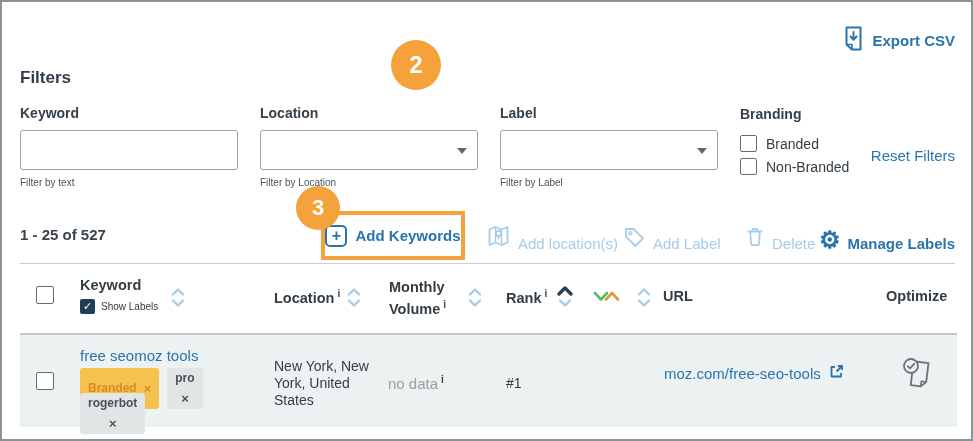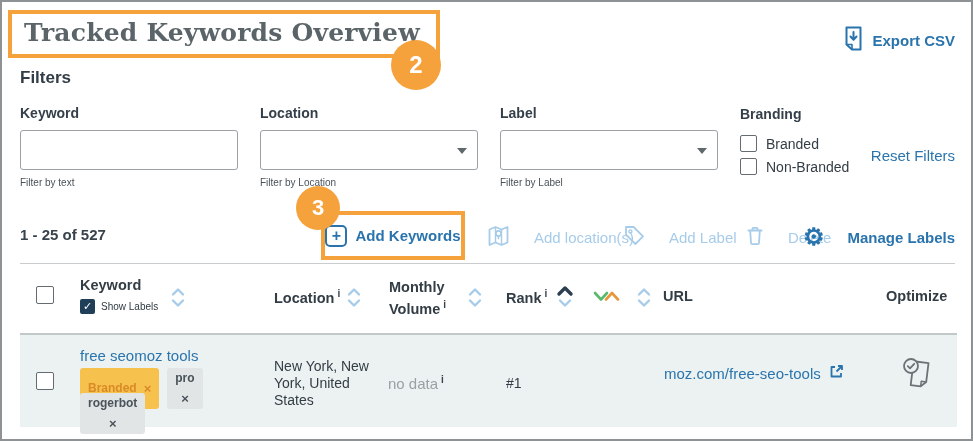--- a/index.html
+++ b/index.html
@@ -41,21 +41,21 @@
   .link { color:#2A74AD; font-size:15px; cursor:pointer; background:none; border:none; }
 
   
   .count { left:18px; top:224px; font-size:15px; font-weight:700; color:#39434c; }
   .kw-hl { left:319px; top:209px; width:144px; height:49px; border:4px solid #F5A23C;
     display:flex; align-items:center; justify-content:center; background:#fff; }
   .addkw { display:flex; align-items:center; gap:8px; background:none; border:none; cursor:pointer;
     color:#2A74AD; font-size:15px; font-weight:600; font-family:"Liberation Sans",sans-serif; }
   .plus-sq { width:22px; height:22px; border:2px solid #2A74AD; border-radius:5px;
     display:flex; align-items:center; justify-content:center; font-size:16px; font-weight:700; line-height:1; }
-  .titem { top:220px; display:flex; align-items:center; gap:23px; font-size:15px;
+  .titem { top:220px; display:flex; align-items:flex-end; gap:7px; font-size:15px;
     background:none; border:none; font-family:"Liberation Sans",sans-serif; cursor:pointer; height:30px; }
   .titem.disabled { color:#A7CCE9; }
   .titem.active { color:#2A74AD; font-weight:600; }
   .gear-glyph { font-size:24px; line-height:24px; color:#2A74AD; }
   .tb-divider { left:18px; right:16px; top:261px; border-top:1px solid #c9cdd0; }
 
   
   .th { font-size:14.5px; font-weight:700; color:#333d45; }
   sup.info { font-size:10px; font-weight:700; color:#39434c; margin-left:3px; cursor:pointer; }
   .show-labels { left:78px; top:297px; display:flex; align-items:center; gap:6px; }
@@ -75,23 +75,20 @@
   .loc-cell { font-size:14px; color:#333d45; line-height:17px; width:112px; }
   .nodata { font-size:15px; color:#9aa1a5; }
   .rank-cell { font-size:14px; color:#343d44; }
   .url-link { display:flex; align-items:center; gap:8px; font-size:15px; color:#2A74AD; text-decoration:none; cursor:pointer; }
 </style>
 </head>
 <body>
 
 <div class="page">
 
-  <div class="abs title-box">
-    <h1>Tracked Keywords Overview</h1>
-  </div>
   <div class="abs badge" id="badge2">2</div>
 
   <button class="abs export">
     <span>
       <svg width="21" height="27" viewBox="0 0 21 27" fill="none">
         <path d="M3.5 2.5 H17.5 V24.5 H9 L3.5 19.5 Z" stroke="#2A74AD" stroke-width="2" stroke-linejoin="round"></path>
         <path d="M9 24.5 V19.5 H3.5" stroke="#2A74AD" stroke-width="1.6" stroke-linejoin="round"></path>
         <path d="M10.5 7 V14 M7.5 11.5 L10.5 14.8 L13.5 11.5" stroke="#2A74AD" stroke-width="2" stroke-linecap="round" stroke-linejoin="round"></path>
       </svg>
     </span>

